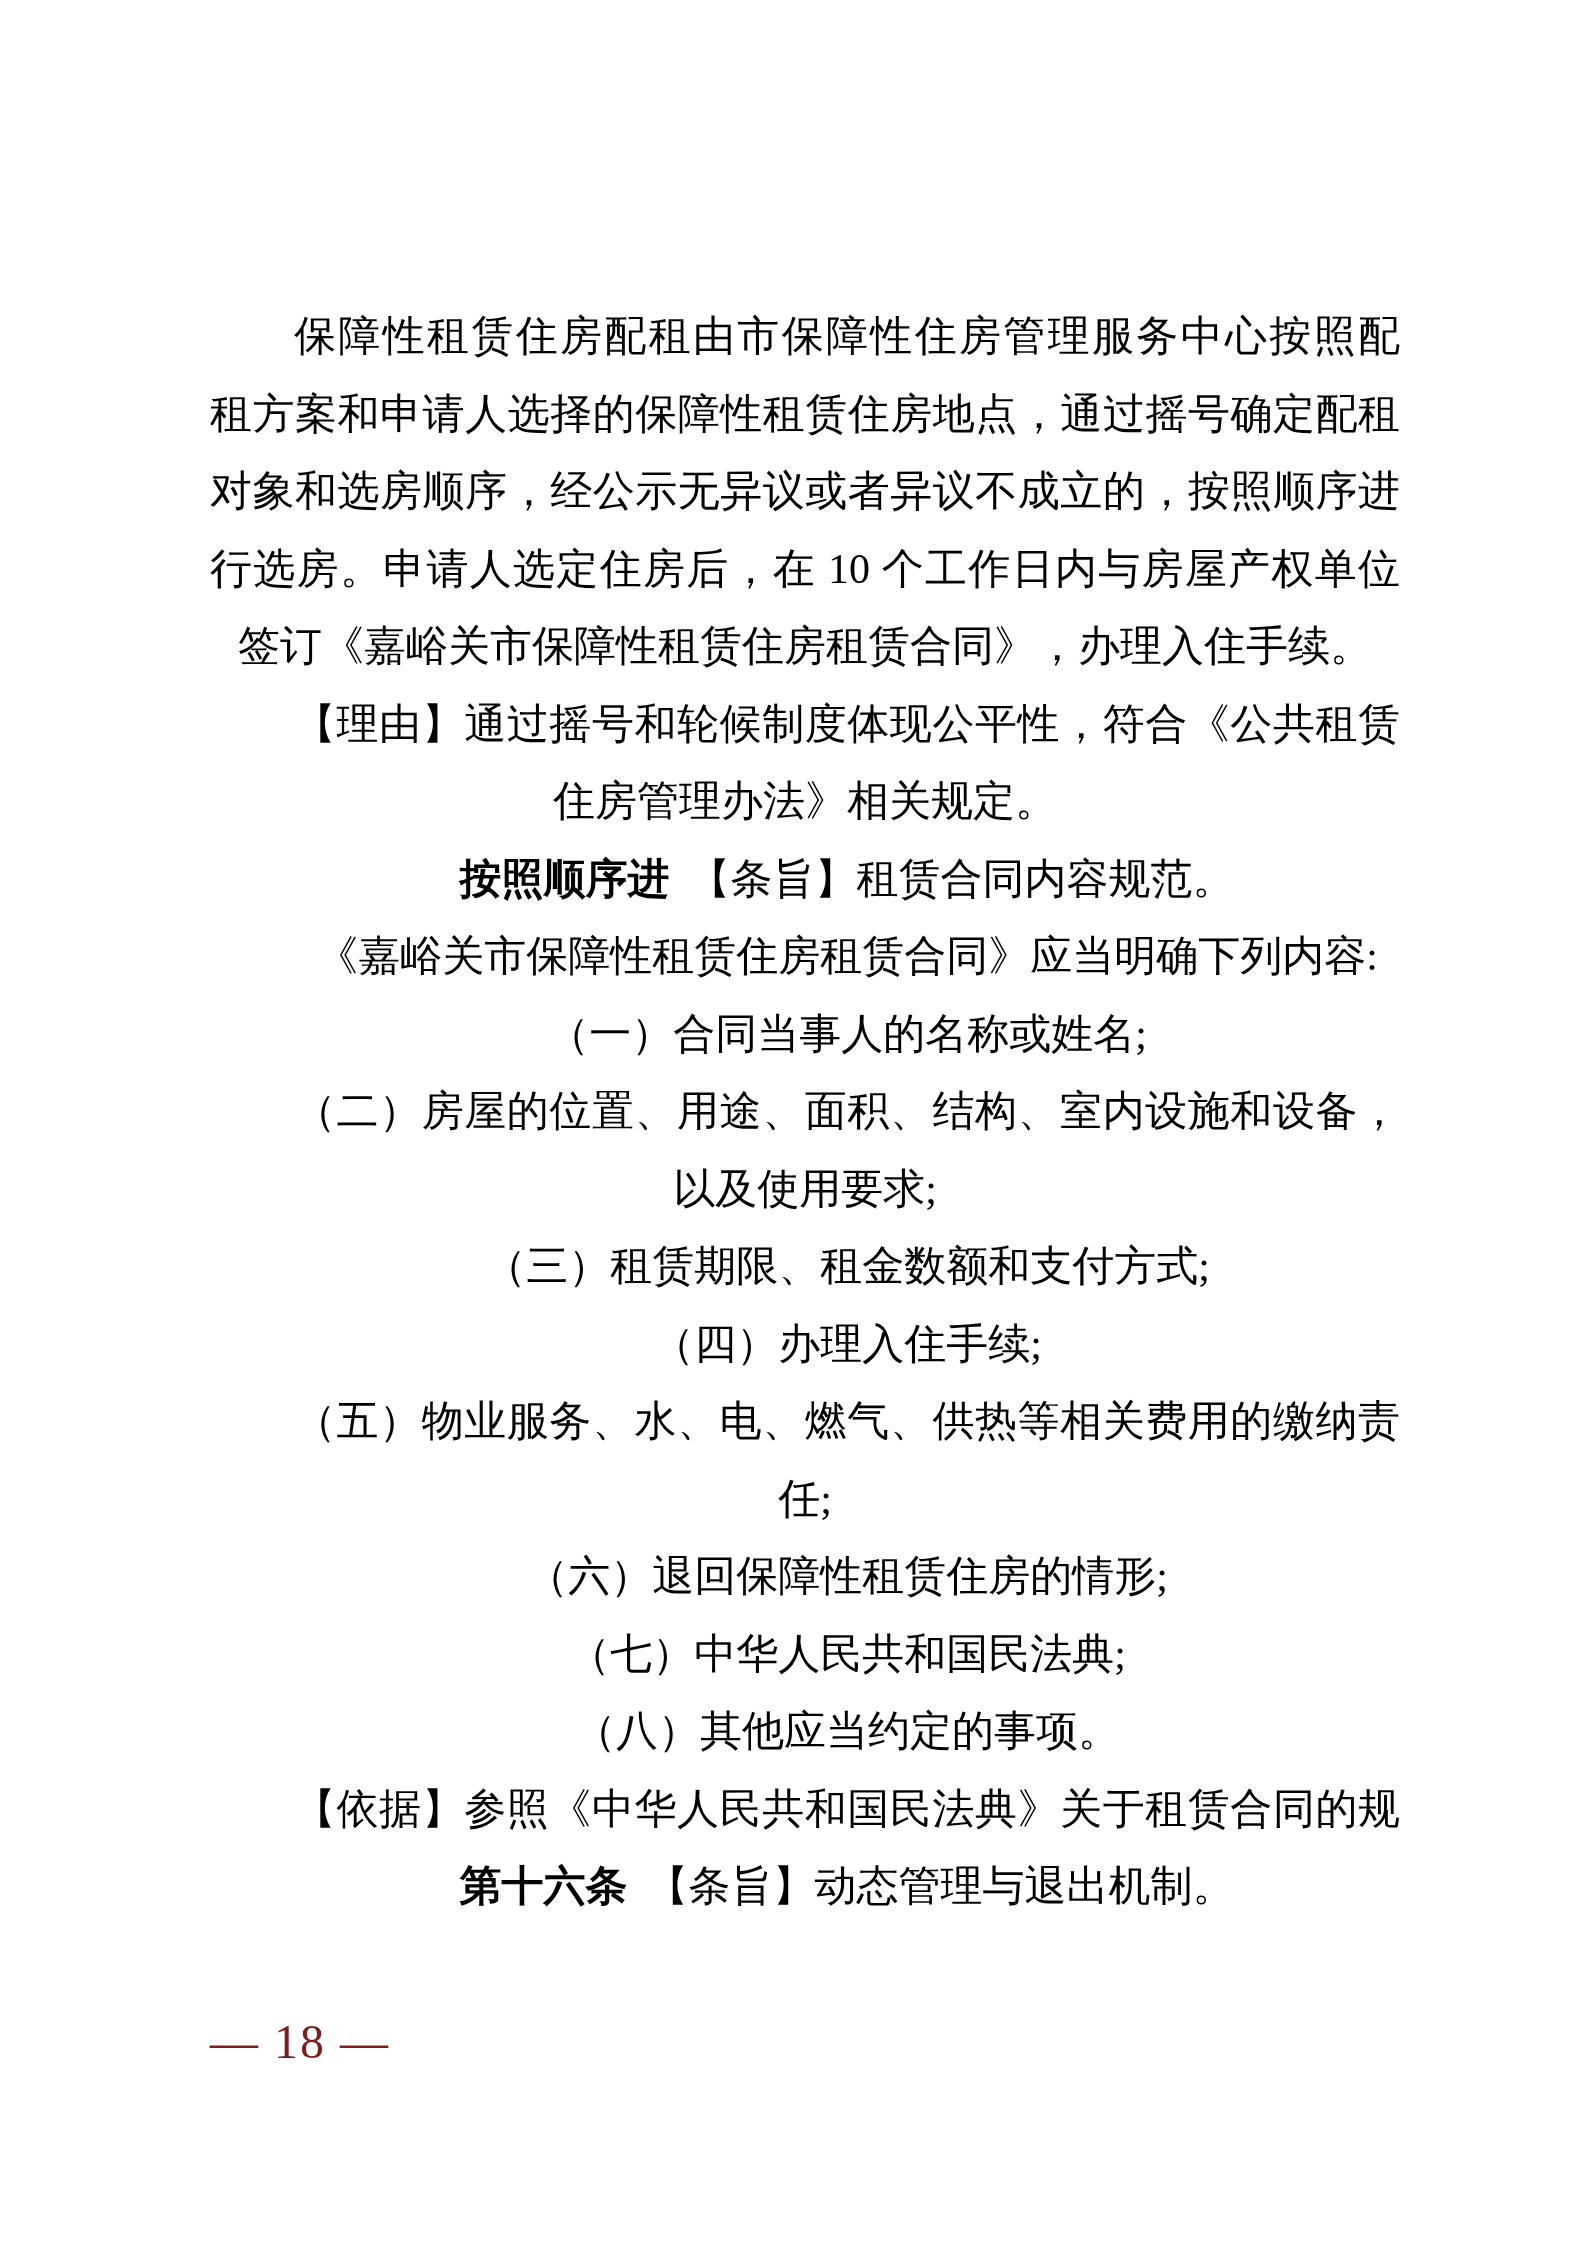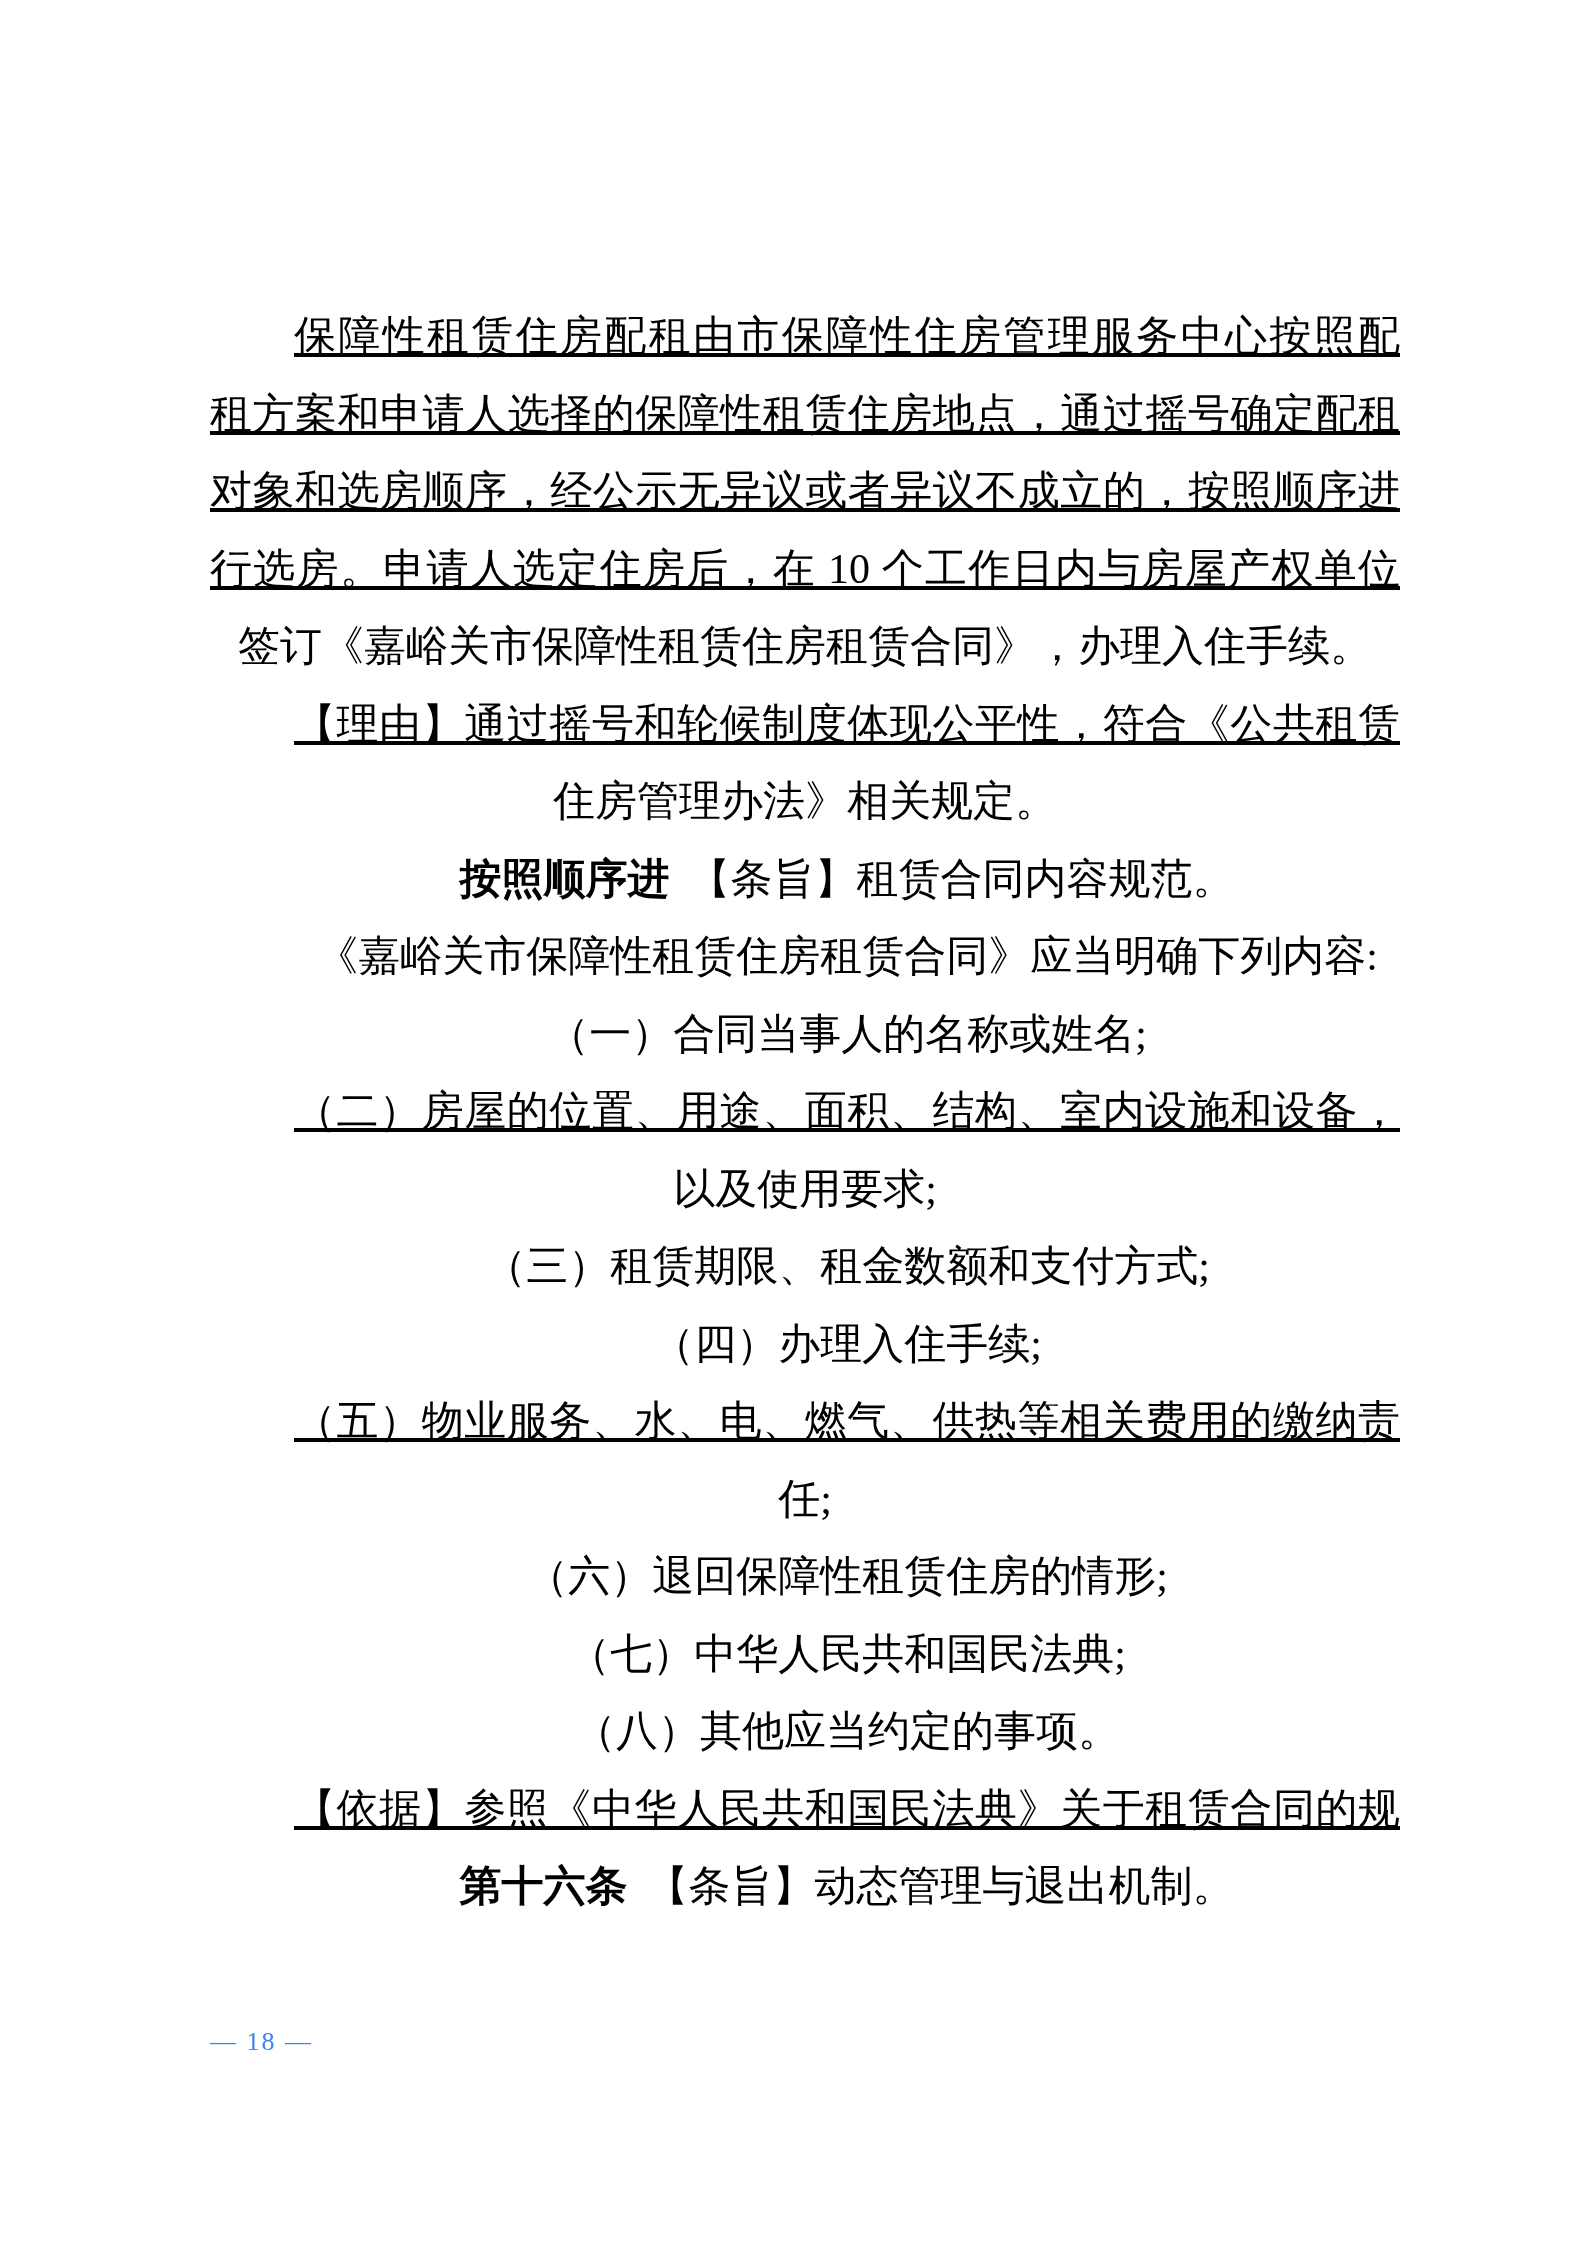--- a/index.html
+++ b/index.html
@@ -28,42 +28,41 @@
     font-size: 42px;
     white-space: nowrap;
     text-align: center;
     color: #000000;
   }
   .line.justify {
     white-space: normal;
     text-align: justify;
     text-align-last: justify;
     text-justify: inter-character;
-    text-decoration: underline;
   }
   .line.indent {
     padding-left: 84px;
   }
   .line.indent.justify {
     width: 1106px;
   }
   .bold {
     font-weight: 700;
   }
   .gap {
     display: inline-block;
     width: 0.45em;
   }
   .footer {
     position: absolute;
     left: 210px;
     top: 2012px;
-    font-size: 26px;
+    font-size: 48px;
     line-height: 60px;
-    color: #3b82f6;
+    color: #7f1d1d;
     letter-spacing: 2px;
   }
 </style>
 </head>
 <body>
 
 <div class="page">
   <div class="content" id="document-body">
       <div class="line indent justify">保障性租赁住房配租由市保障性住房管理服务中心按照配</div>
       <div class="line justify">租方案和申请人选择的保障性租赁住房地点，通过摇号确定配租</div>

